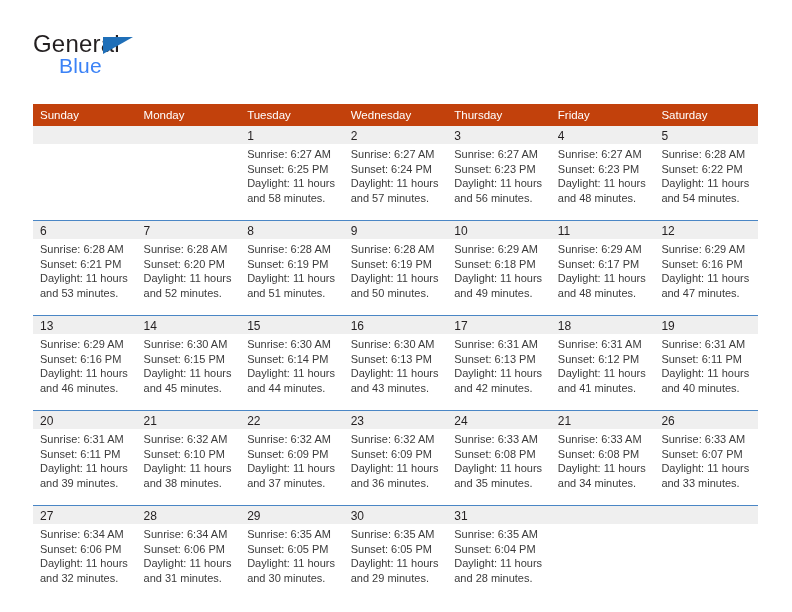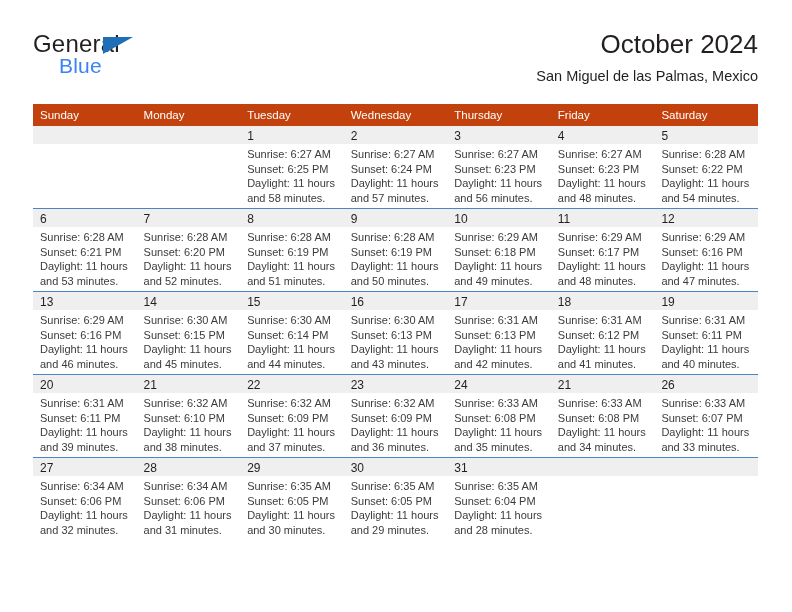--- a/index.html
+++ b/index.html
@@ -125,21 +125,21 @@
     line-height: 14px;
   }
   .daynum.empty {
     color: transparent;
   }
   .details {
     padding: 3px 7px 0 7px;
     font-size: 11px;
     line-height: 14.6px;
     color: #3b3b3b;
-    height: 64px;
+    height: 76px;
     box-sizing: border-box;
   }
   .details div {
     white-space: nowrap;
   }
   .details.empty {
     visibility: hidden;
   }
 </style>
 </head>
@@ -148,24 +148,20 @@
 <div class="page">
 
   <div class="header">
 
     <div class="brand">
       <span class="brand-general">General</span>
       <span class="brand-tri"></span>
       <span class="brand-blue">Blue</span>
     </div>
 
-    <div class="titles">
-      <div class="cal-title">October 2024</div>
-      <div class="cal-subtitle">San Miguel de las Palmas, Mexico</div>
-    </div>
 
   </div>
 
   <table class="calendar">
     <thead>
       <tr>
         <th>Sunday</th>
         <th>Monday</th>
         <th>Tuesday</th>
         <th>Wednesday</th>

